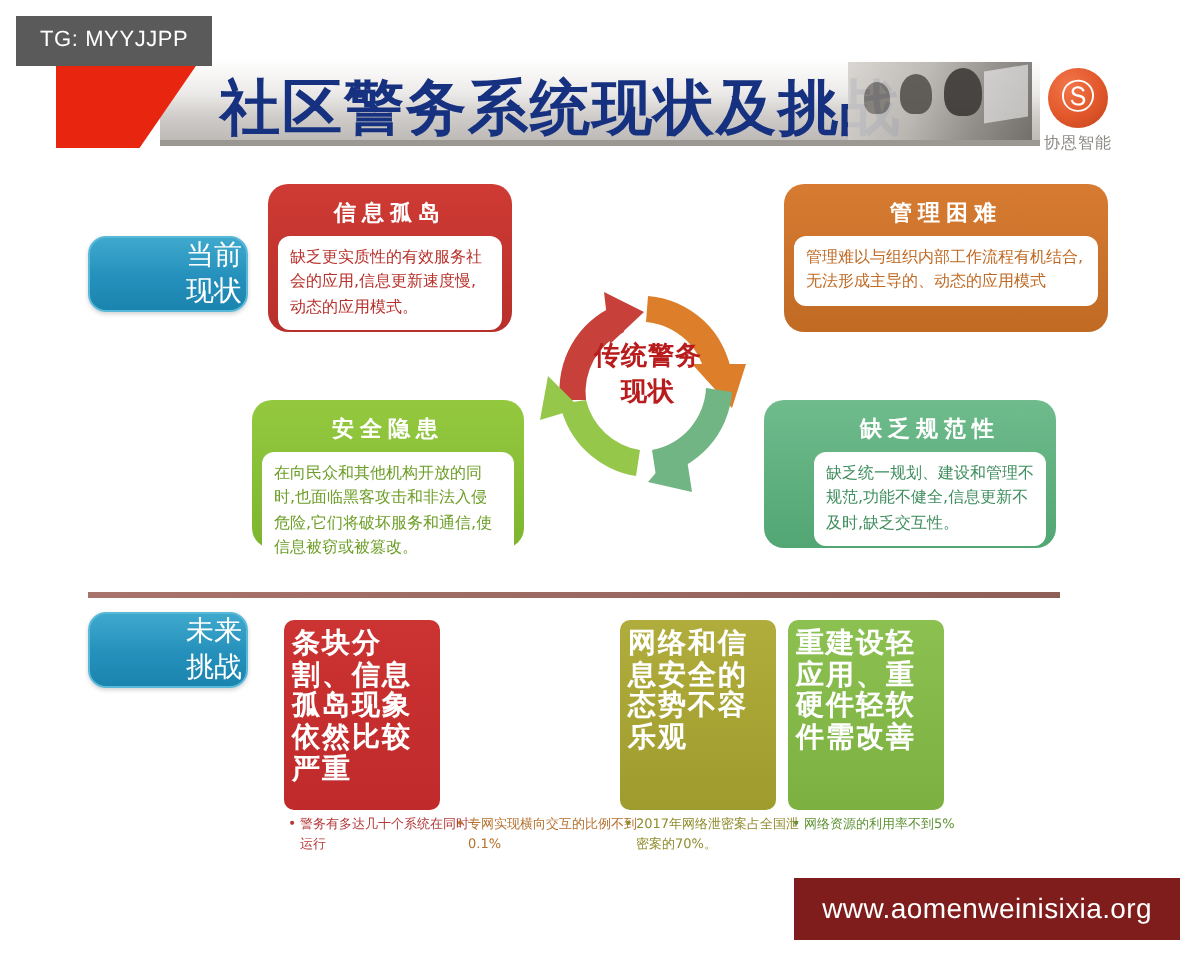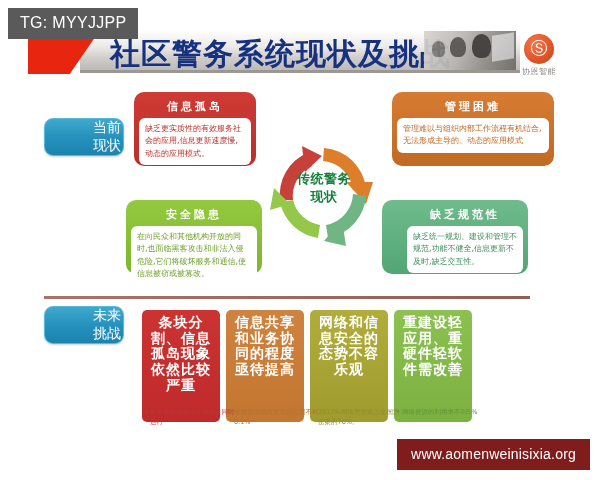--- a/index.html
+++ b/index.html
@@ -12,21 +12,21 @@
   #slide {
     position: relative;
     width: 600px; height: 480px;
     background: #ffffff;
   }
 
   
   .tg-tag {
     position: absolute; left: 8px; top: 8px;
     background: #5a5a5a; color: #ffffff;
-    font-size: 16px; letter-spacing: .3px;
+    font-size: 11px; letter-spacing: .3px;
     padding: 6px 12px 7px 12px;
     z-index: 40;
   }
   
   .url-tag {
     position: absolute; right: 10px; bottom: 10px;
     background: #7f1d1d; color: #ffffff;
     font-size: 14px; letter-spacing: .2px;
     padding: 7px 14px 8px 14px;
     z-index: 40;
@@ -148,43 +148,43 @@
   #card-norm .card-body { color: #3f8d5e; }
 
   
   .cycle {
     position: absolute; left: 262px; top: 128px;
     width: 124px; height: 128px;
   }
   .cycle-label {
     position: absolute; left: 0; right: 0; top: 42px;
     text-align: center;
-    color: #15803d; font-size: 13px; font-weight: bold;
+    color: #b91c1c; font-size: 13px; font-weight: bold;
     line-height: 1.35; letter-spacing: .5px;
     z-index: 5;
     font-family: "DejaVu Sans", sans-serif;
   }
 
   
   .divider {
     position: absolute; left: 44px; top: 296px;
     width: 486px; height: 3px;
     background: linear-gradient(to right,#a8736b,#8e5f57);
   }
 
   
   .col {
     position: absolute; top: 310px;
-    width: 78px; height: 112px;
+    width: 78px; height: 95px;
     border-radius: 5px;
     padding: 5px 4px;
     color: #ffffff;
     font-size: 14px; font-weight: bold;
     line-height: 1.12; letter-spacing: 1px;
-    text-align: center;
+    text-align: left;
     font-family: "DejaVu Sans", sans-serif;
     overflow: hidden;
   }
   #col-1 { left: 142px; background: linear-gradient(to bottom,#cc3333,#c02a2a); }
   #col-2 { left: 226px; background: linear-gradient(to bottom,#cf8340,#c2762f); }
   #col-3 { left: 310px; background: linear-gradient(to bottom,#b0ad3c,#9f9c2e); }
   #col-4 { left: 394px; background: linear-gradient(to bottom,#8cc152,#7cb142); }
 
   .note {
     position: absolute; top: 408px;
@@ -275,21 +275,20 @@
     </svg>
     <div class="cycle-label">
       <div>传统警务</div>
       <div>现状</div>
     </div>
   </div>
 
   <div class="divider"></div>
 
   <div class="col" id="col-1">条块分割、信息孤岛现象依然比较严重</div>
-  <div class="col" id="col-2">信息共享和业务协同的程度亟待提高</div>
   <div class="col" id="col-3">网络和信息安全的态势不容乐观</div>
   <div class="col" id="col-4">重建设轻应用、重硬件轻软件需改善</div>
 
   <div class="note" id="note-1">警务有多达几十个系统在同时运行</div>
   <div class="note" id="note-2">专网实现横向交互的比例不到0.1%</div>
   <div class="note" id="note-3">2017年网络泄密案占全国泄密案的70%。</div>
   <div class="note" id="note-4">网络资源的利用率不到5%</div>
 
   <div class="url-tag">www.aomenweinisixia.org</div>
 

